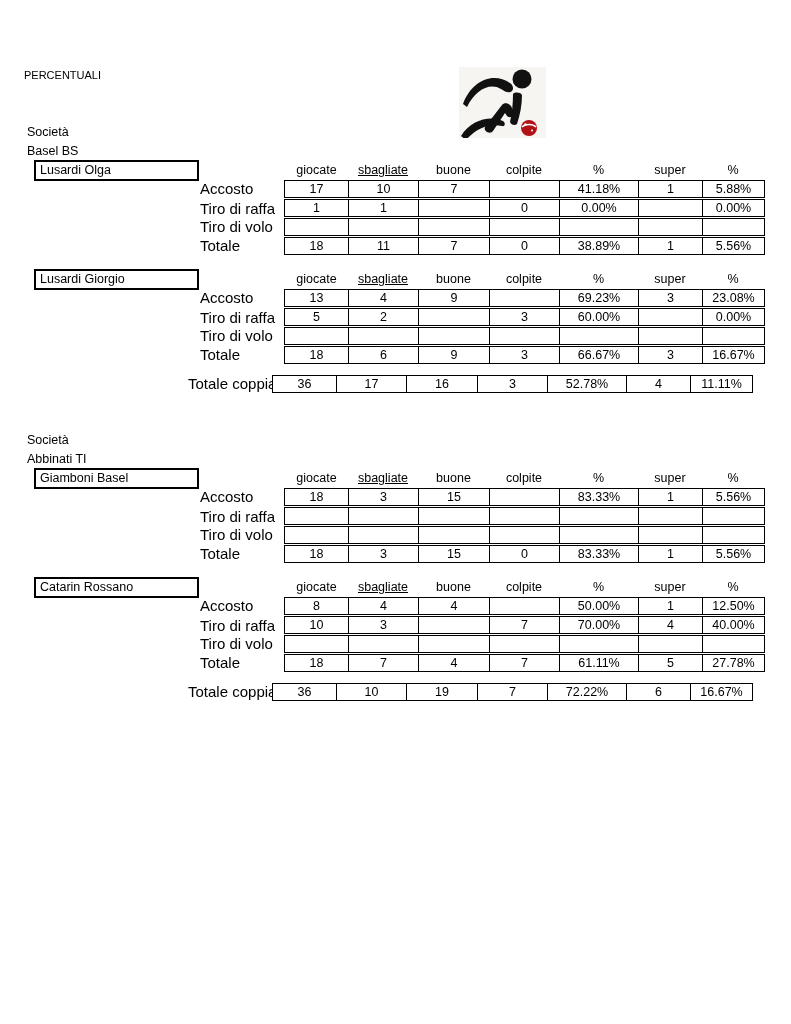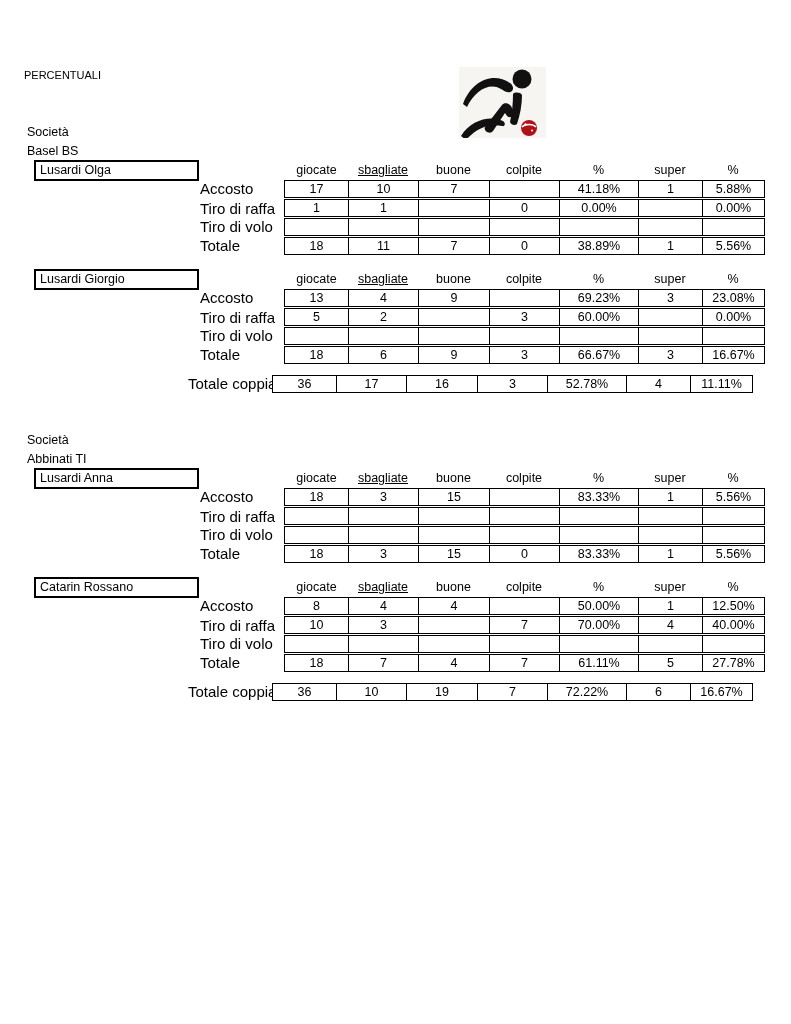--- a/index.html
+++ b/index.html
@@ -206,21 +206,21 @@
         <div class="cell c6">4</div>
         <div class="cell c7">11.11%</div>
       </div>
     </div>
   </div>
 
   <div class="sec" id="sec2">
     <div class="soc"><span>Società</span><br><span>Abbinati TI</span></div>
 
     <div class="pblk p1">
-      <div class="nbox">Lusardi Anna</div>
+      <div class="nbox">Giamboni Basel</div>
       <div class="tbl">
         <div class="hrow">
           <div class="hsp"></div>
           <div class="hcell hc1">giocate</div>
           <div class="hcell hc2">sbagliate</div>
           <div class="hcell hc3">buone</div>
           <div class="hcell hc4">colpite</div>
           <div class="hcell hc5">%</div>
           <div class="hcell hc6">super</div>
           <div class="hcell hc7">%</div>

